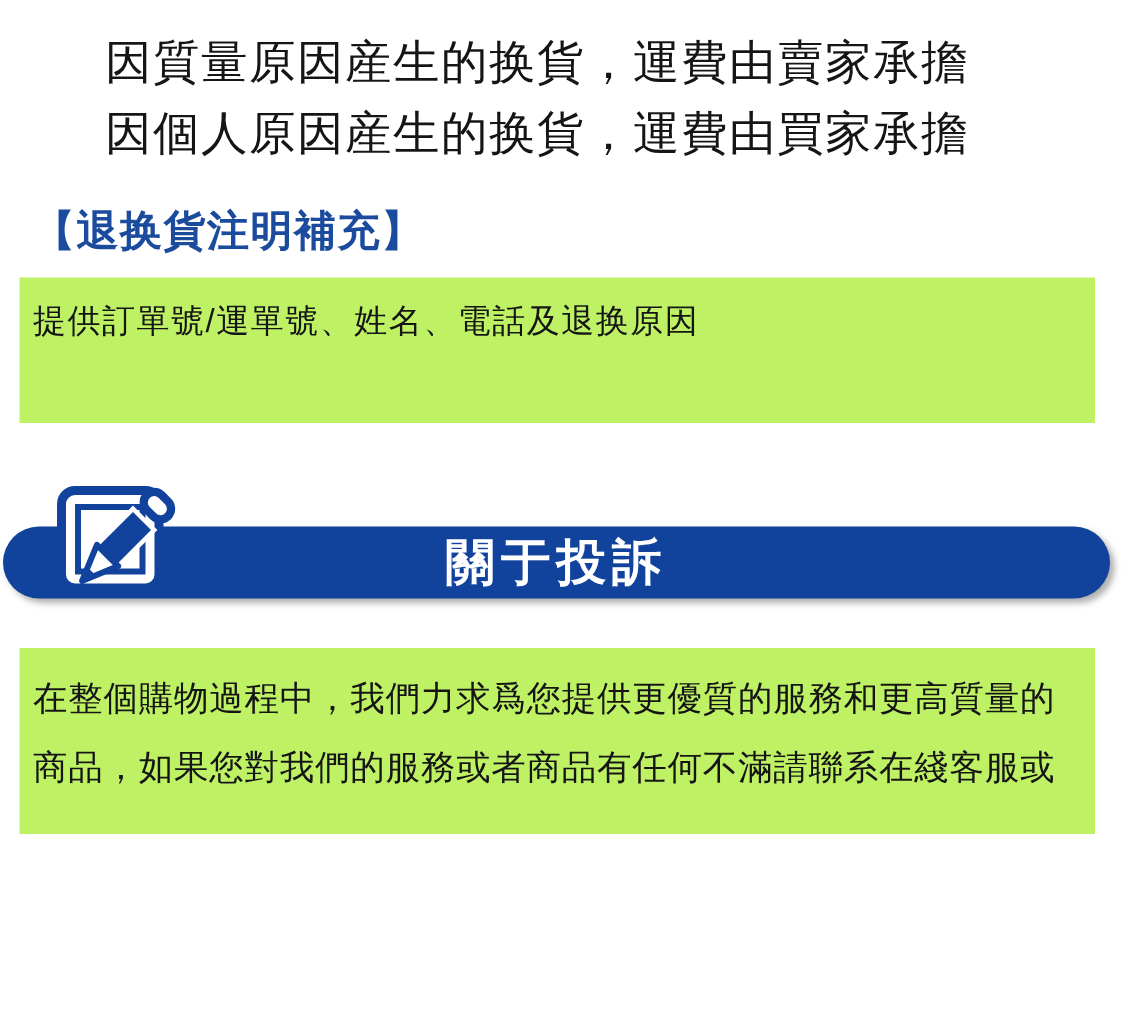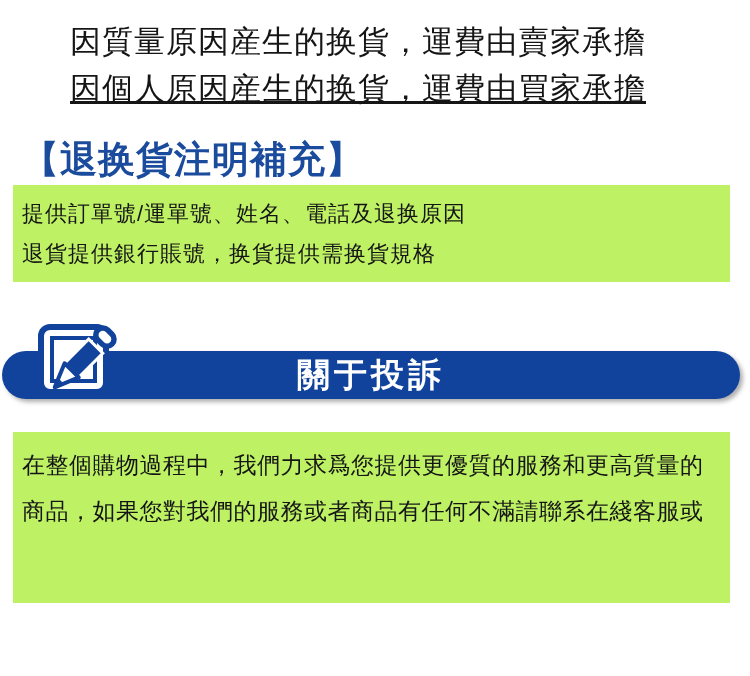--- a/index.html
+++ b/index.html
@@ -14,27 +14,27 @@
   }
   .intro-line {
     position: absolute;
     left: 70px;
     font-size: 31px;
     letter-spacing: 1px;
     color: #151515;
     white-space: nowrap;
   }
   #intro-line-1 { top: 21px; }
-  #intro-line-2 { top: 68px; text-decoration: underline; }
+  #intro-line-2 { top: 68px; }
 
   .section-heading {
     position: absolute;
     left: 22px;
     top: 135px;
-    font-size: 37px;
+    font-size: 28px;
     font-weight: bold;
     color: #1a4b9d;
     letter-spacing: 1px;
     white-space: nowrap;
   }
 
   .beige-box {
     position: absolute;
     left: 13px;
     width: 717px;
@@ -80,21 +80,21 @@
     left: 36px;
     top: 311px;
     width: 80px;
     height: 86px;
     z-index: 2;
   }
   .edit-icon svg { overflow: visible; display: block; }
 
   #complaint-body-box {
     top: 432px;
-    height: 171px;
+    height: 124px;
     padding: 10px 8px 0 9px;
   }
   #complaint-body-box .box-line {
     font-size: 23px;
     line-height: 46px;
     letter-spacing: 0.5px;
     white-space: nowrap;
     color: #151515;
   }
   .email-link {
@@ -111,21 +111,20 @@
 <body>
 
 <div class="intro-line" id="intro-line-1">因質量原因産生的换貨，運費由賣家承擔</div>
 
 <div class="intro-line" id="intro-line-2">因個人原因産生的换貨，運費由買家承擔</div>
 
 <div class="section-heading">【退换貨注明補充】</div>
 
 <div class="beige-box" id="returns-note-box">
   <div class="box-line">提供訂單號/運單號、姓名、電話及退换原因</div>
-  <div class="box-line">退貨提供銀行賬號，换貨提供需换貨規格</div>
 </div>
 
 <div class="edit-icon">
   <svg viewBox="0 0 80 84" width="80" height="86" xmlns="http://www.w3.org/2000/svg">
     <rect x="5" y="15" width="65" height="65" rx="9" fill="#ffffff" stroke="#11439c" stroke-width="6"></rect>
     <rect x="16" y="26" width="43" height="43" fill="none" stroke="#11439c" stroke-width="4"></rect>
     <g transform="translate(47,47) rotate(45)">
       <rect x="-10" y="-18" width="20" height="34" fill="#11439c" stroke="#ffffff" stroke-width="3"></rect>
       <polygon points="-10,16 10,16 0,40" fill="#ffffff" stroke="#11439c" stroke-width="4" stroke-linejoin="round"></polygon>
       <polygon points="-3.5,31 3.5,31 0,40" fill="#11439c"></polygon>

